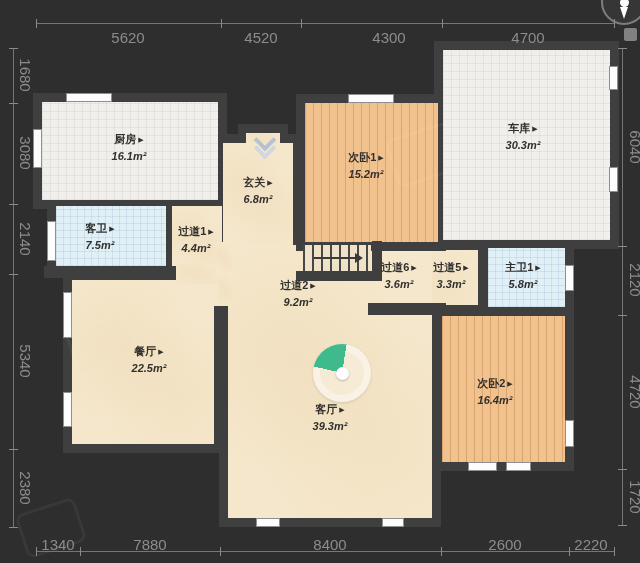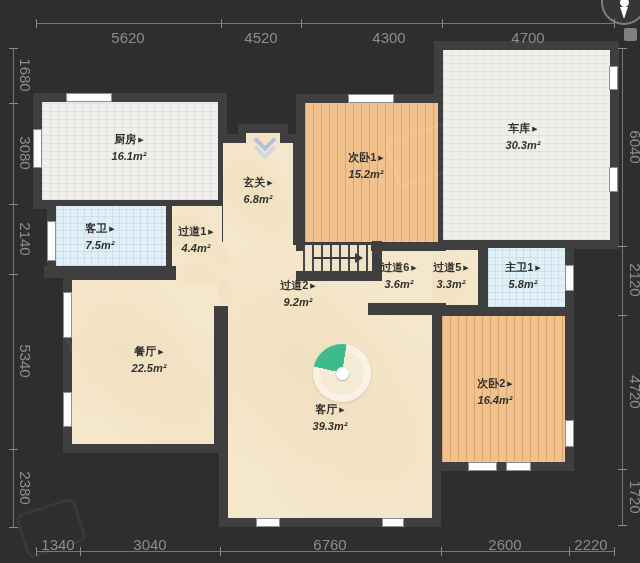--- a/index.html
+++ b/index.html
@@ -200,22 +200,22 @@
   <div class="dim-label" style="left:528px;top:29px">4700</div>
 
   <div class="dim-line" style="left:36px;top:551px;width:578px;height:1px"></div>
   <div class="tick" style="left:36px;top:547px;width:1px;height:9px"></div>
   <div class="tick" style="left:80px;top:547px;width:1px;height:9px"></div>
   <div class="tick" style="left:220px;top:547px;width:1px;height:9px"></div>
   <div class="tick" style="left:441px;top:547px;width:1px;height:9px"></div>
   <div class="tick" style="left:569px;top:547px;width:1px;height:9px"></div>
   <div class="tick" style="left:614px;top:547px;width:1px;height:9px"></div>
   <div class="dim-label" style="left:58px;top:536px">1340</div>
-  <div class="dim-label" style="left:150px;top:536px">3040</div>
-  <div class="dim-label" style="left:330px;top:536px">6760</div>
+  <div class="dim-label" style="left:150px;top:536px">7880</div>
+  <div class="dim-label" style="left:330px;top:536px">8400</div>
   <div class="dim-label" style="left:505px;top:536px">2600</div>
   <div class="dim-label" style="left:591px;top:536px">2220</div>
 
   <div class="dim-line" style="left:13px;top:48px;width:1px;height:479px"></div>
   <div class="tick" style="left:9px;top:48px;width:9px;height:1px"></div>
   <div class="tick" style="left:9px;top:103px;width:9px;height:1px"></div>
   <div class="tick" style="left:9px;top:204px;width:9px;height:1px"></div>
   <div class="tick" style="left:9px;top:274px;width:9px;height:1px"></div>
   <div class="tick" style="left:9px;top:449px;width:9px;height:1px"></div>
   <div class="tick" style="left:9px;top:527px;width:9px;height:1px"></div>

